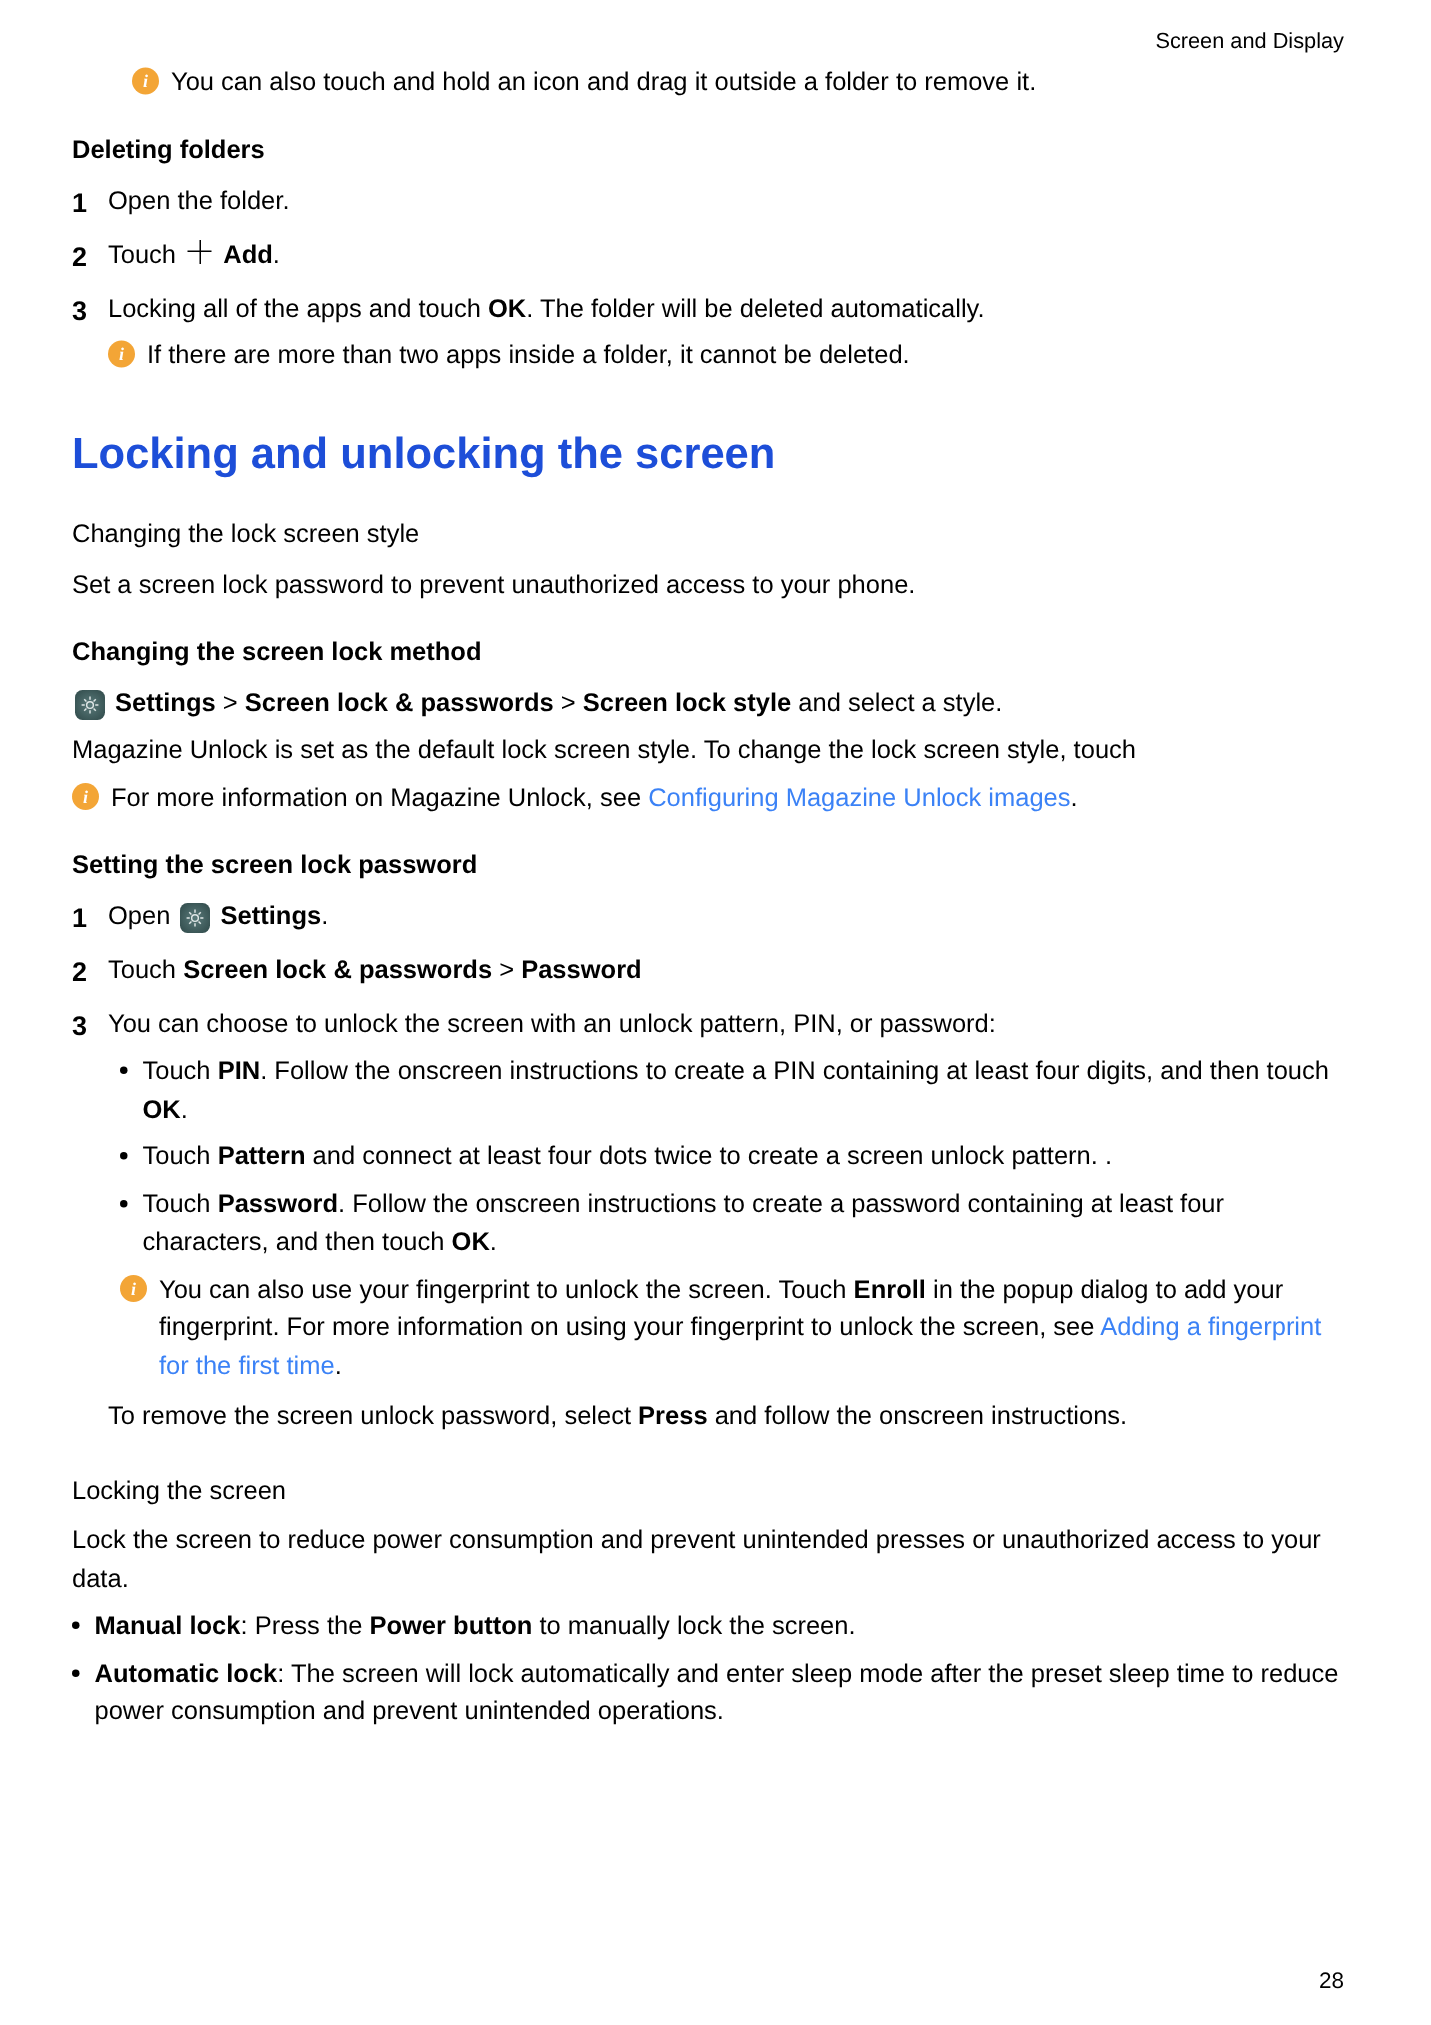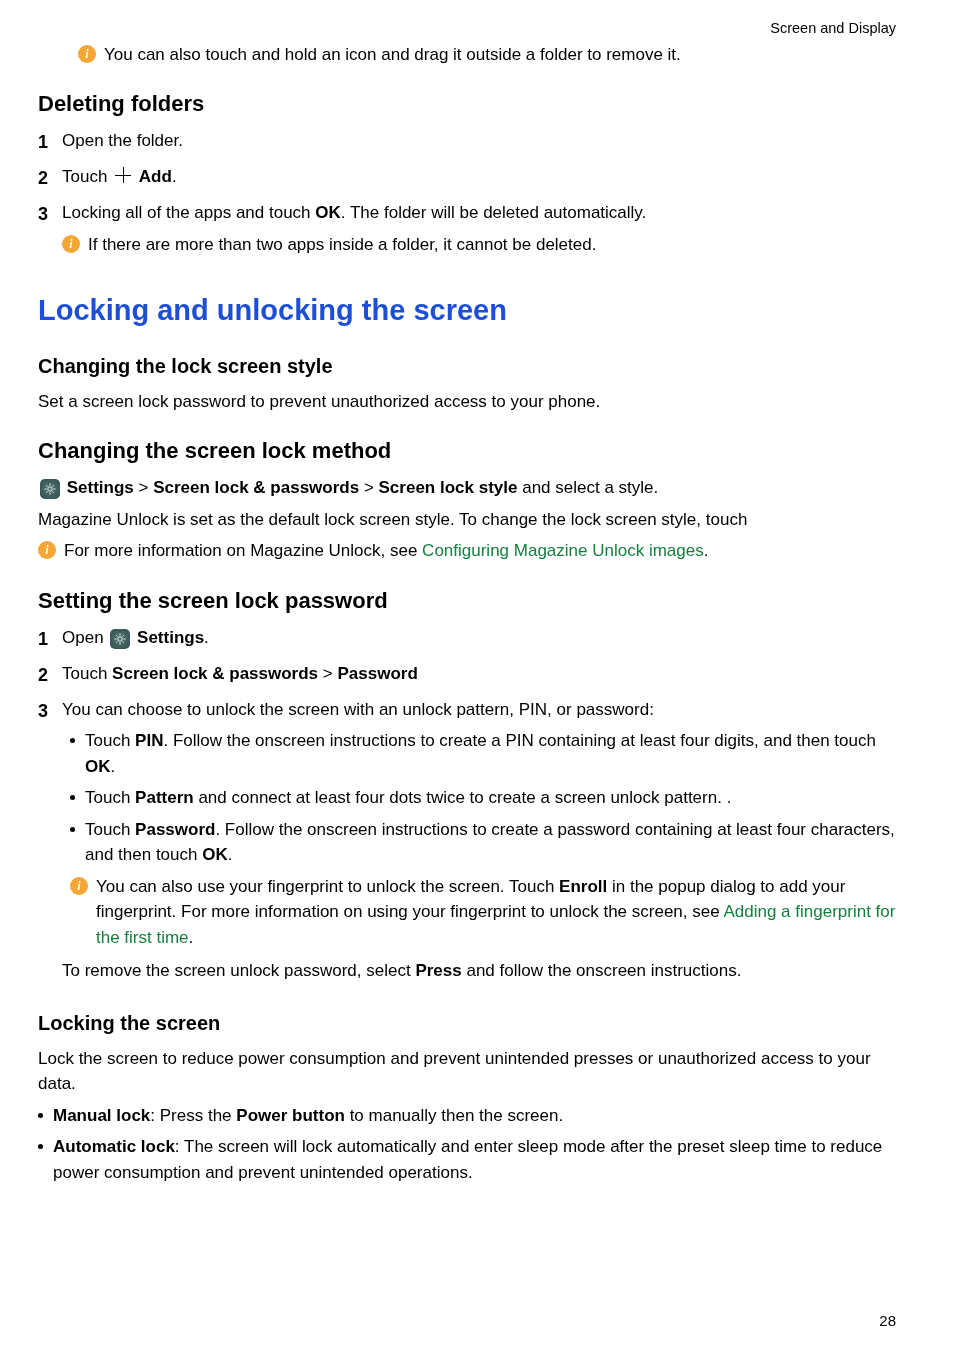--- a/index.html
+++ b/index.html
@@ -7,21 +7,21 @@
     padding: 0;
     background: #fff;
     font-family: Arial, Helvetica, sans-serif;
     color: #000;
     font-size: 17px;
     line-height: 1.5;
   }
   .page {
     width: 954px;
     min-height: 1350px;
-    padding: 18px 58px 36px 38px;
+    padding: 18px 58px 36px 48px;
     box-sizing: border-box;
     position: relative;
   }
   .header-right {
     text-align: right;
     font-size: 14.5px;
     margin-bottom: 2px;
   }
   .note-row {
     display: flex;
@@ -64,26 +64,26 @@
     flex-shrink: 0;
   }
   .settings-icon svg { display:block; }
   h1.section-title {
     color: #1d4ed8;
     font-size: 29px;
     font-weight: bold;
     margin: 26px 0 14px 0;
   }
   h2.subsection {
-    font-size: 20px;
-    font-weight: bold;
+    font-size: 17px;
+    font-weight: normal;
     margin: 18px 0 8px 0;
   }
   h3.subsub {
-    font-size: 22px;
+    font-size: 17px;
     font-weight: bold;
     margin: 20px 0 8px 0;
   }
   p { margin: 6px 0; }
   .ol {
     margin: 6px 0;
     padding: 0;
   }
   .ol-item {
     display: flex;
@@ -132,21 +132,21 @@
     position: absolute;
     background: #000;
   }
   .plus-icon::before {
     left: 8.5px; top: 1px; width: 1px; height: 16px;
   }
   .plus-icon::after {
     top: 8.5px; left: 1px; height: 1px; width: 16px;
   }
   .link {
-    color: #15803d;
+    color: #3b82f6;
     text-decoration: none;
   }
   .pagenum {
     position: absolute;
     bottom: 18px;
     right: 58px;
     font-size: 15px;
   }
   b { font-weight: bold; }
   .inline-settings {
@@ -289,21 +289,21 @@
     </div>
   </div>
 
   <h2 class="subsection">Locking the screen</h2>
   <p>Lock the screen to reduce power consumption and prevent unintended presses or unauthorized access to your data.</p>
 
   <div class="ul">
     <div class="ul-item root">
       <div class="ul-dot"></div>
       <div class="ul-body">
-        <b>Manual lock</b><span>: Press the </span><b>Power button</b><span> to manually then the screen.</span>
+        <b>Manual lock</b><span>: Press the </span><b>Power button</b><span> to manually lock the screen.</span>
       </div>
     </div>
     <div class="ul-item root">
       <div class="ul-dot"></div>
       <div class="ul-body">
         <b>Automatic lock</b><span>: The screen will lock automatically and enter sleep mode after the preset sleep time to reduce power consumption and prevent unintended operations.</span>
       </div>
     </div>
   </div>
 

